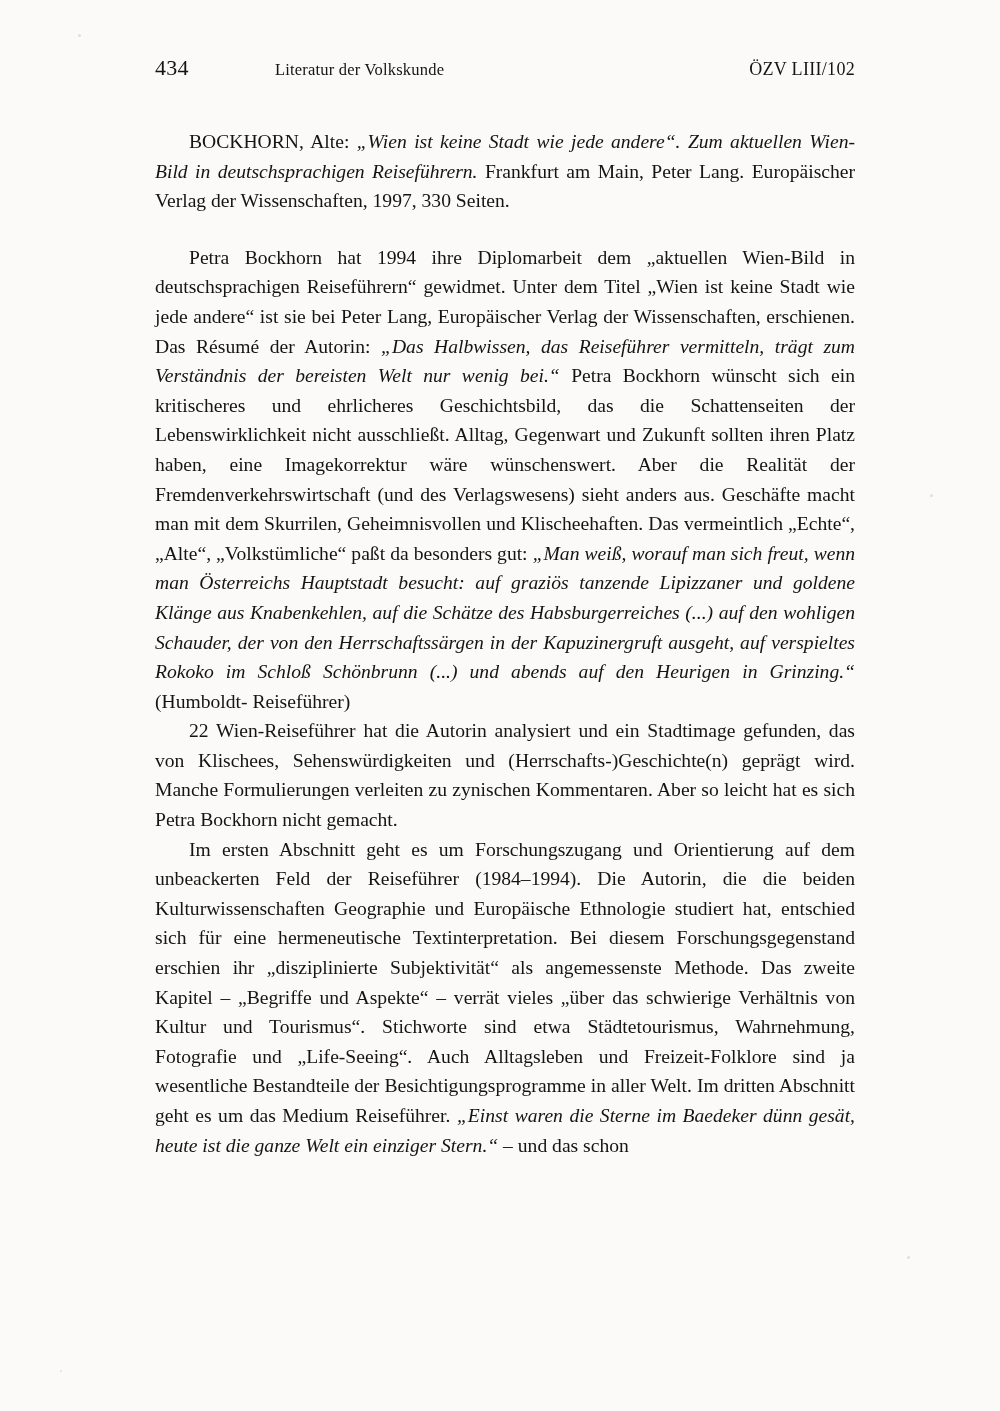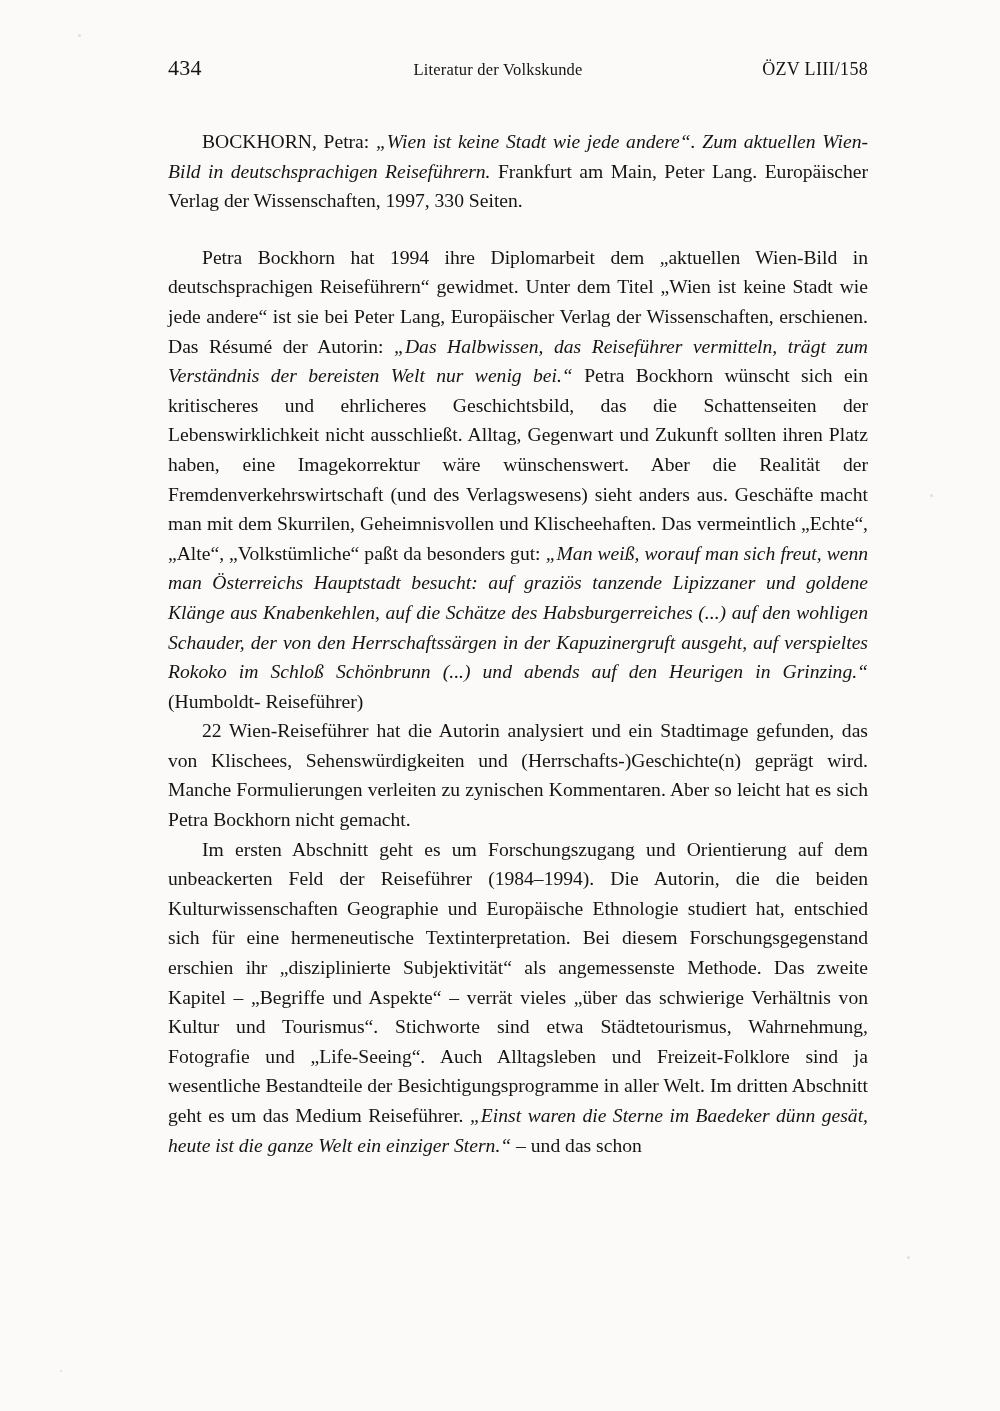--- a/index.html
+++ b/index.html
@@ -11,40 +11,39 @@
     position: relative;
     width: 1000px;
     height: 1411px;
     background: #fbfaf8;
     overflow: hidden;
     font-family: "Liberation Serif", serif;
     color: #141414;
   }
   .content {
     position: absolute;
-    left: 168px;
+    left: 155px;
     top: 55px;
     width: 700px;
   }
   
   .runhead {
     display: flex;
     align-items: baseline;
     width: 700px;
     font-size: 17px;
     letter-spacing: 0.2px;
   }
   .runhead .folio {
     font-size: 22px;
     width: 120px;
     text-align: left;
   }
   .runhead .center {
     flex: 1;
-    text-align: center;
     font-size: 16.5px;
   }
   .runhead .right {
     width: 160px;
     text-align: right;
     font-size: 18px;
     letter-spacing: 0.3px;
   }
   
   .body {
@@ -88,26 +87,26 @@
   <div class="speckle" style="left:78px;top:34px;width:3px;height:3px;"></div>
   <div class="speckle" style="left:930px;top:494px;width:3px;height:3px;"></div>
   <div class="speckle" style="left:907px;top:1256px;width:3px;height:3px;"></div>
   <div class="speckle" style="left:60px;top:1370px;width:2px;height:2px;"></div>
 
   <div class="content">
 
     <div class="runhead">
       <div class="folio">434</div>
       <div class="center">Literatur der Volkskunde</div>
-      <div class="right">ÖZV LIII/158</div>
+      <div class="right">ÖZV LIII/102</div>
     </div>
 
     <div class="body">
 
-      <p class="ref-head"><span>BOCKHORN, Petra: </span><span class="it">„Wien ist keine Stadt wie jede andere“. Zum aktuellen Wien-Bild in deutschsprachigen Reiseführern.</span><span> Frankfurt am Main, Peter Lang. Europäischer Verlag der Wissenschaften, 1997, 330 Seiten.</span></p>
+      <p class="ref-head"><span>BOCKHORN, Alte: </span><span class="it">„Wien ist keine Stadt wie jede andere“. Zum aktuellen Wien-Bild in deutschsprachigen Reiseführern.</span><span> Frankfurt am Main, Peter Lang. Europäischer Verlag der Wissenschaften, 1997, 330 Seiten.</span></p>
 
       <div class="block-gap"></div>
 
       <div id="paras">
           <p class="para indent"><span>Petra Bockhorn hat 1994 ihre Diplomarbeit dem „aktuellen Wien-Bild in deutschsprachigen Reiseführern“ gewidmet. Unter dem Titel „Wien ist keine Stadt wie jede andere“ ist sie bei Peter Lang, Europäischer Verlag der Wissenschaften, erschienen. Das Résumé der Autorin: </span><span class="it">„Das Halbwissen, das Reiseführer vermitteln, trägt zum Verständnis der bereisten Welt nur wenig bei.“</span><span> Petra Bockhorn wünscht sich ein kritischeres und ehrlicheres Geschichtsbild, das die Schattenseiten der Lebenswirklichkeit nicht ausschließt. Alltag, Gegenwart und Zukunft sollten ihren Platz haben, eine Imagekorrektur wäre wünschenswert. Aber die Realität der Fremdenverkehrswirtschaft (und des Verlagswesens) sieht anders aus. Geschäfte macht man mit dem Skurrilen, Geheimnisvollen und Klischeehaften. Das vermeintlich „Echte“, „Alte“, „Volkstümliche“ paßt da besonders gut: </span><span class="it">„Man weiß, worauf man sich freut, wenn man Österreichs Hauptstadt besucht: auf graziös tanzende Lipizzaner und goldene Klänge aus Knabenkehlen, auf die Schätze des Habsburgerreiches (...) auf den wohligen Schauder, der von den Herrschaftssärgen in der Kapuzinergruft ausgeht, auf verspieltes Rokoko im Schloß Schönbrunn (...) und abends auf den Heurigen in Grinzing.“</span><span> (Humboldt- Reiseführer)</span></p>
           <p class="para indent"><span>22 Wien-Reiseführer hat die Autorin analysiert und ein Stadtimage gefunden, das von Klischees, Sehenswürdigkeiten und (Herrschafts-)Geschichte(n) geprägt wird. Manche Formulierungen verleiten zu zynischen Kommentaren. Aber so leicht hat es sich Petra Bockhorn nicht gemacht.</span></p>
           <p class="para indent"><span>Im ersten Abschnitt geht es um Forschungszugang und Orientierung auf dem unbeackerten Feld der Reiseführer (1984–1994). Die Autorin, die die beiden Kulturwissenschaften Geographie und Europäische Ethnologie studiert hat, entschied sich für eine hermeneutische Textinterpretation. Bei diesem Forschungsgegenstand erschien ihr „disziplinierte Subjektivität“ als angemessenste Methode. Das zweite Kapitel – „Begriffe und Aspekte“ – verrät vieles „über das schwierige Verhältnis von Kultur und Tourismus“. Stichworte sind etwa Städtetourismus, Wahrnehmung, Fotografie und „Life-Seeing“. Auch Alltagsleben und Freizeit-Folklore sind ja wesentliche Bestandteile der Besichtigungsprogramme in aller Welt. Im dritten Abschnitt geht es um das Medium Reiseführer. </span><span class="it">„Einst waren die Sterne im Baedeker dünn gesät, heute ist die ganze Welt ein einziger Stern.“</span><span> – und das schon</span></p>
         </div>
 
     </div>

